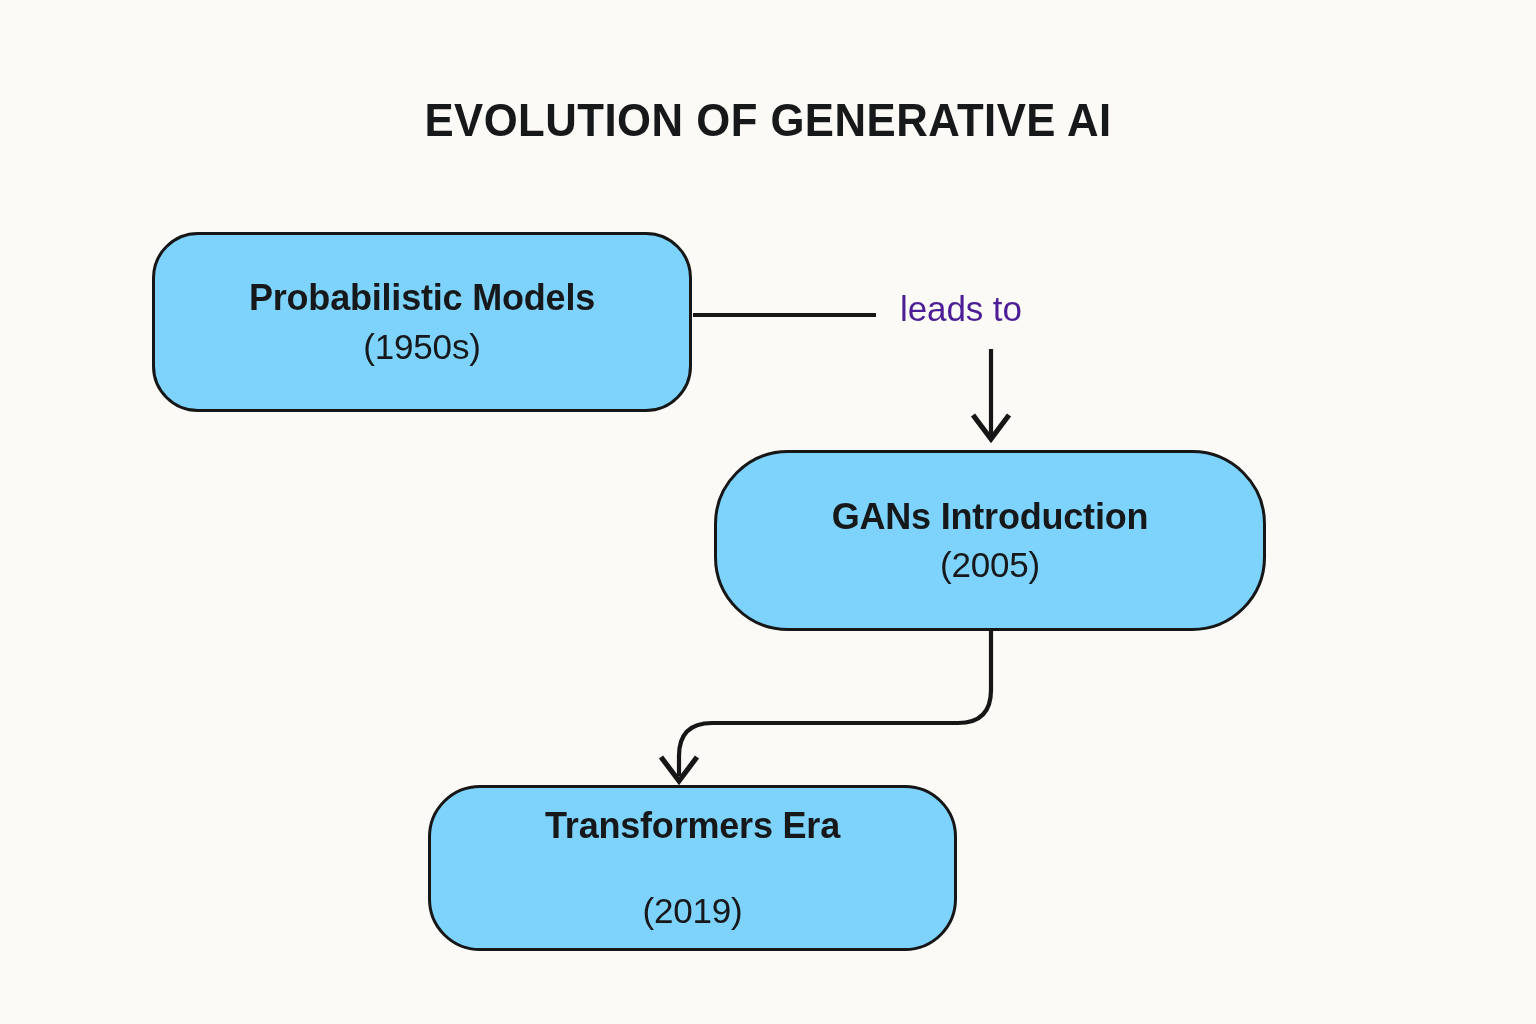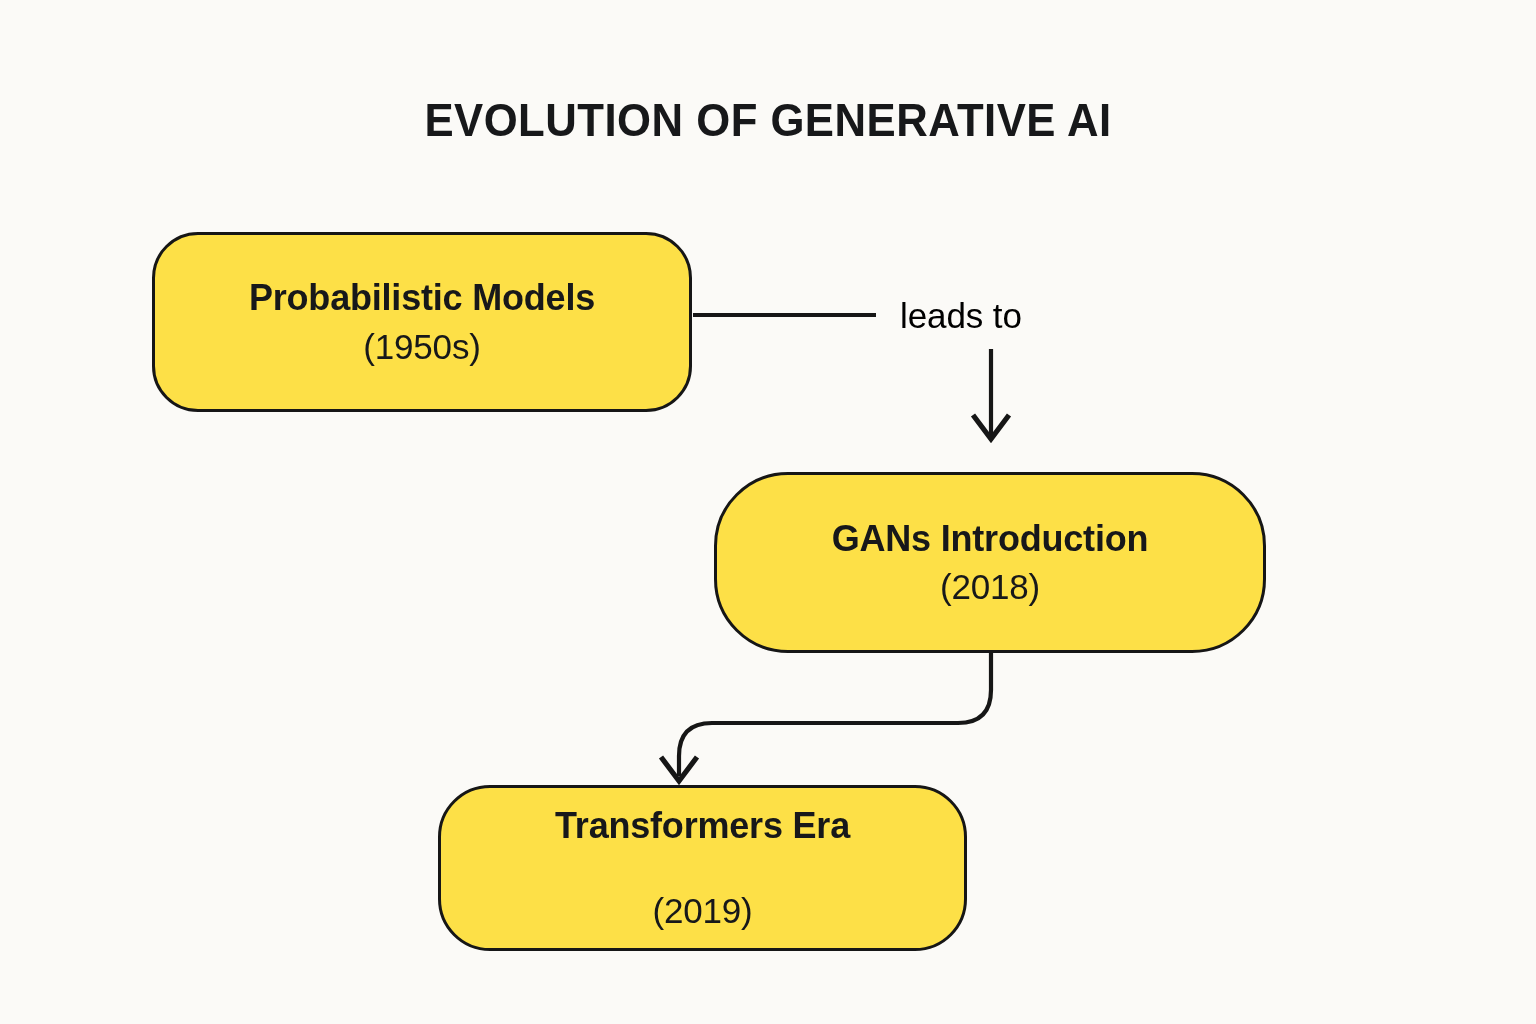--- a/index.html
+++ b/index.html
@@ -62,21 +62,21 @@
     stroke: #161616;
     stroke-width: 5.2;
     stroke-linecap: butt;
     stroke-linejoin: miter;
   }
 
   
   .node {
     position: absolute;
     box-sizing: border-box;
-    background: #fde047;
+    background: #7dd3fc;
     border: 3.6px solid #161616;
     display: flex;
     flex-direction: column;
     align-items: center;
     justify-content: center;
     text-align: left;
     color: #17181A;
     line-height: 1.18;
   }
   .node-title {
@@ -95,47 +95,46 @@
 
   #node-probabilistic-models {
     left: 152px;
     top: 232px;
     width: 540px;
     height: 180px;
     border-radius: 46px;
   }
   #node-gans-introduction {
     left: 714px;
-    top: 472px;
+    top: 450px;
     width: 552px;
     height: 181px;
     border-radius: 74px;
   }
   #node-transformers-era {
-    left: 438px;
+    left: 428px;
     top: 785px;
     width: 529px;
     height: 166px;
     border-radius: 52px;
     gap: 37px;
   }
 
   
   .edge-label {
     position: absolute;
     font-size: 35px;
     font-weight: 400;
     letter-spacing: -0.1px;
     white-space: nowrap;
   }
   #edge-label-leads-to {
     left: 900px;
     top: 289px;
-    color: #000000;
-    margin-top: 7px;
+    color: #4c1d95;
   }
 </style>
 </head>
 <body>
 
 <div id="diagram-canvas">
 
   <div class="diagram-title">EVOLUTION OF GENERATIVE AI</div>
 
   <svg class="edge-layer" viewBox="0 0 1536 1024" width="1536" height="1024" xmlns="http://www.w3.org/2000/svg">
@@ -157,21 +156,21 @@
     </g>
   </svg>
 
   <div class="node" id="node-probabilistic-models">
     <div class="node-title">Probabilistic Models</div>
     <div class="node-sub">(1950s)</div>
   </div>
 
   <div class="node" id="node-gans-introduction">
     <div class="node-title">GANs Introduction</div>
-    <div class="node-sub">(2018)</div>
+    <div class="node-sub">(2005)</div>
   </div>
 
   <div class="node" id="node-transformers-era">
     <div class="node-title">Transformers Era</div>
     <div class="node-sub">(2019)</div>
   </div>
 
   <div class="edge-label" id="edge-label-leads-to">leads to</div>
 
 </div>

